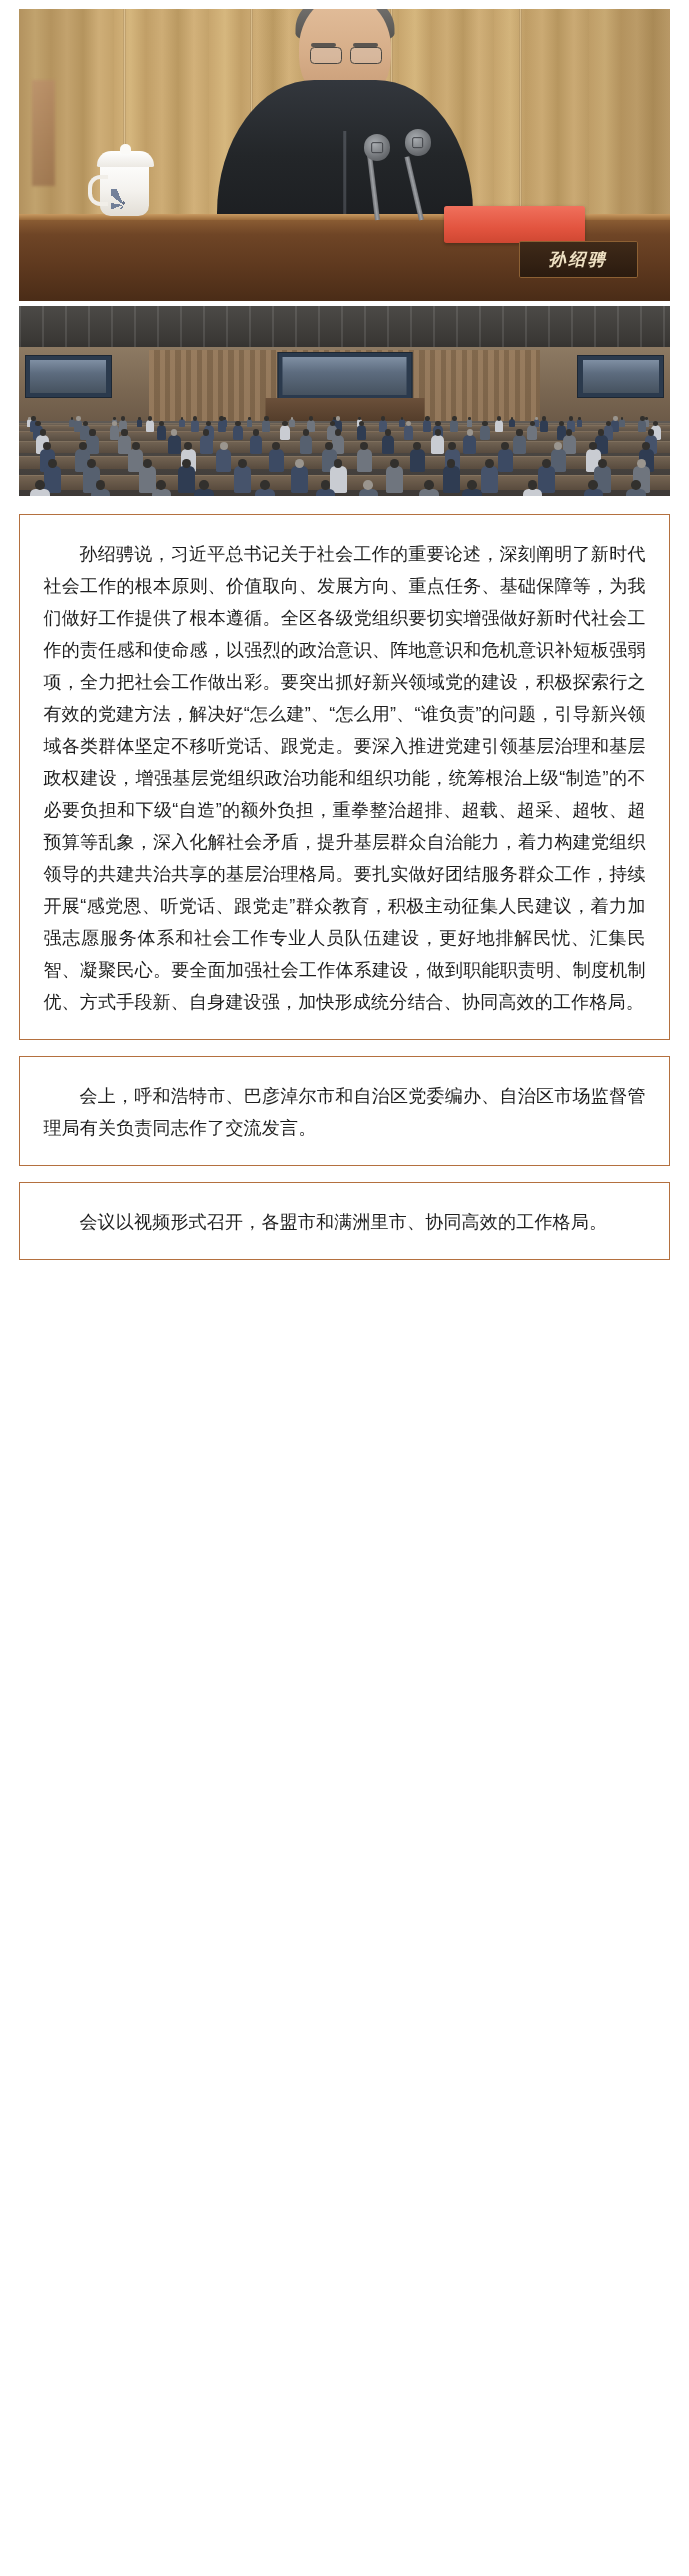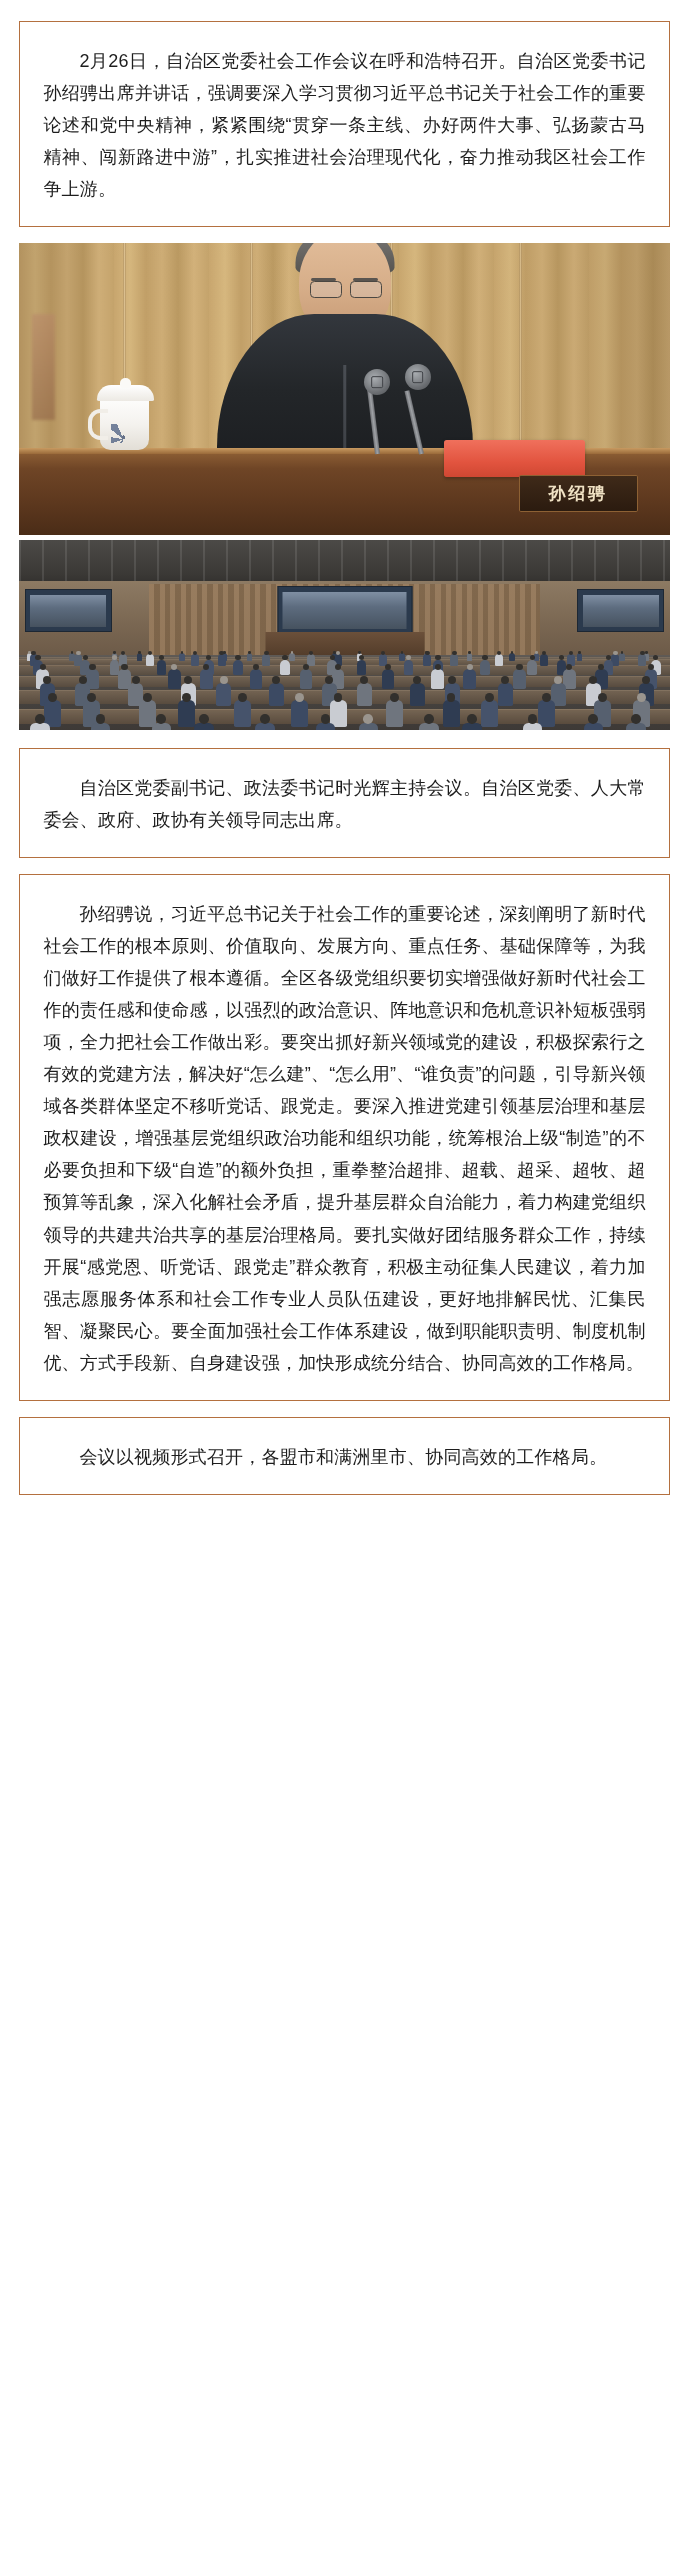--- a/index.html
+++ b/index.html
@@ -42,20 +42,21 @@
     color: #1d1d1d;
     font-weight: 500;
     font-family: "Liberation Sans", "DejaVu Sans", sans-serif;
   }
 
   
   .photo {
     margin: 0 19.4px 5.3px 19.4px;
     position: relative;
     overflow: hidden;
+    font-style: italic;
   }
   .photo.portrait { height: 292px; margin-top: 8.8px; }
   .photo.hall { height: 190px; margin-bottom: 17.7px; }
 
   
   .p1-wall {
     position: absolute; inset: 0;
     background:
       repeating-linear-gradient(90deg,
         #c9a76f 0px, #d7b87f 16px, #c2a068 32px, #cfae77 48px,
@@ -257,23 +258,20 @@
     background: #2f2c28;
   }
 
   .bottom-pad { height: 23px; }
 </style>
 </head>
 <body>
 
 <div class="page">
 
-  <div class="text-card first">
-    <p class="para">2月26日，自治区党委社会工作会议在呼和浩特召开。自治区党委书记孙绍骋出席并讲话，强调要深入学习贯彻习近平总书记关于社会工作的重要论述和党中央精神，紧紧围绕“贯穿一条主线、办好两件大事、弘扬蒙古马精神、闯新路进中游”，扎实推进社会治理现代化，奋力推动我区社会工作争上游。</p>
-  </div>
 
   <div class="photo portrait">
     <div class="p1-wall"></div>
     <div class="p1-wall-dark"></div>
     <div class="p1-panelseam" style="left:104px;"></div>
     <div class="p1-panelseam" style="left:231px;"></div>
     <div class="p1-panelseam" style="left:371px;"></div>
     <div class="p1-panelseam" style="left:500px;"></div>
     <div class="p1-flag"></div>
 
@@ -547,28 +545,28 @@
         <div class="p2-head" style="left: calc(69.5833% - 4.9px); top: 59px; width: 9.7px; height: 9.7px; background: rgb(50, 48, 45);"></div>
         <div class="p2-person" style="left: calc(78.9167% - 9.7px); top: 68px; width: 19.4px; height: 30px; background: rgb(201, 204, 210);"></div>
         <div class="p2-head" style="left: calc(78.9167% - 4.9px); top: 59px; width: 9.7px; height: 9.7px; background: rgb(50, 48, 45);"></div>
         <div class="p2-person" style="left: calc(88.25% - 9.7px); top: 68px; width: 19.4px; height: 30px; background: rgb(60, 74, 99);"></div>
         <div class="p2-head" style="left: calc(88.25% - 4.9px); top: 59px; width: 9.7px; height: 9.7px; background: rgb(50, 48, 45);"></div>
         <div class="p2-person" style="left: calc(94.8333% - 9.7px); top: 68px; width: 19.4px; height: 30px; background: rgb(86, 96, 111);"></div>
         <div class="p2-head" style="left: calc(94.8333% - 4.9px); top: 59px; width: 9.7px; height: 9.7px; background: rgb(50, 48, 45);"></div>
       </div>
   </div>
 
-  <div class="text-card">
-    <p class="para">自治区党委副书记、政法委书记时光辉主持会议。自治区党委、人大常委会、政府、政协有关领导同志出席。</p>
-  </div>
 
   <div class="text-card">
     <p class="para">孙绍骋说，习近平总书记关于社会工作的重要论述，深刻阐明了新时代社会工作的根本原则、价值取向、发展方向、重点任务、基础保障等，为我们做好工作提供了根本遵循。全区各级党组织要切实增强做好新时代社会工作的责任感和使命感，以强烈的政治意识、阵地意识和危机意识补短板强弱项，全力把社会工作做出彩。要突出抓好新兴领域党的建设，积极探索行之有效的党建方法，解决好“怎么建”、“怎么用”、“谁负责”的问题，引导新兴领域各类群体坚定不移听党话、跟党走。要深入推进党建引领基层治理和基层政权建设，增强基层党组织政治功能和组织功能，统筹根治上级“制造”的不必要负担和下级“自造”的额外负担，重拳整治超排、超载、超采、超牧、超预算等乱象，深入化解社会矛盾，提升基层群众自治能力，着力构建党组织领导的共建共治共享的基层治理格局。要扎实做好团结服务群众工作，持续开展“感党恩、听党话、跟党走”群众教育，积极主动征集人民建议，着力加强志愿服务体系和社会工作专业人员队伍建设，更好地排解民忧、汇集民智、凝聚民心。要全面加强社会工作体系建设，做到职能职责明、制度机制优、方式手段新、自身建设强，加快形成统分结合、协同高效的工作格局。</p>
   </div>
 
+  <div class="text-card">
+    <p class="para">会上，呼和浩特市、巴彦淖尔市和自治区党委编办、自治区市场监督管理局有关负责同志作了交流发言。</p>
+  </div>
 
   <div class="text-card">
     <p class="para">会议以视频形式召开，各盟市和满洲里市、协同高效的工作格局。</p>
   </div>
 
   <div class="bottom-pad"></div>
 </div>
 
 
 </body></html>

